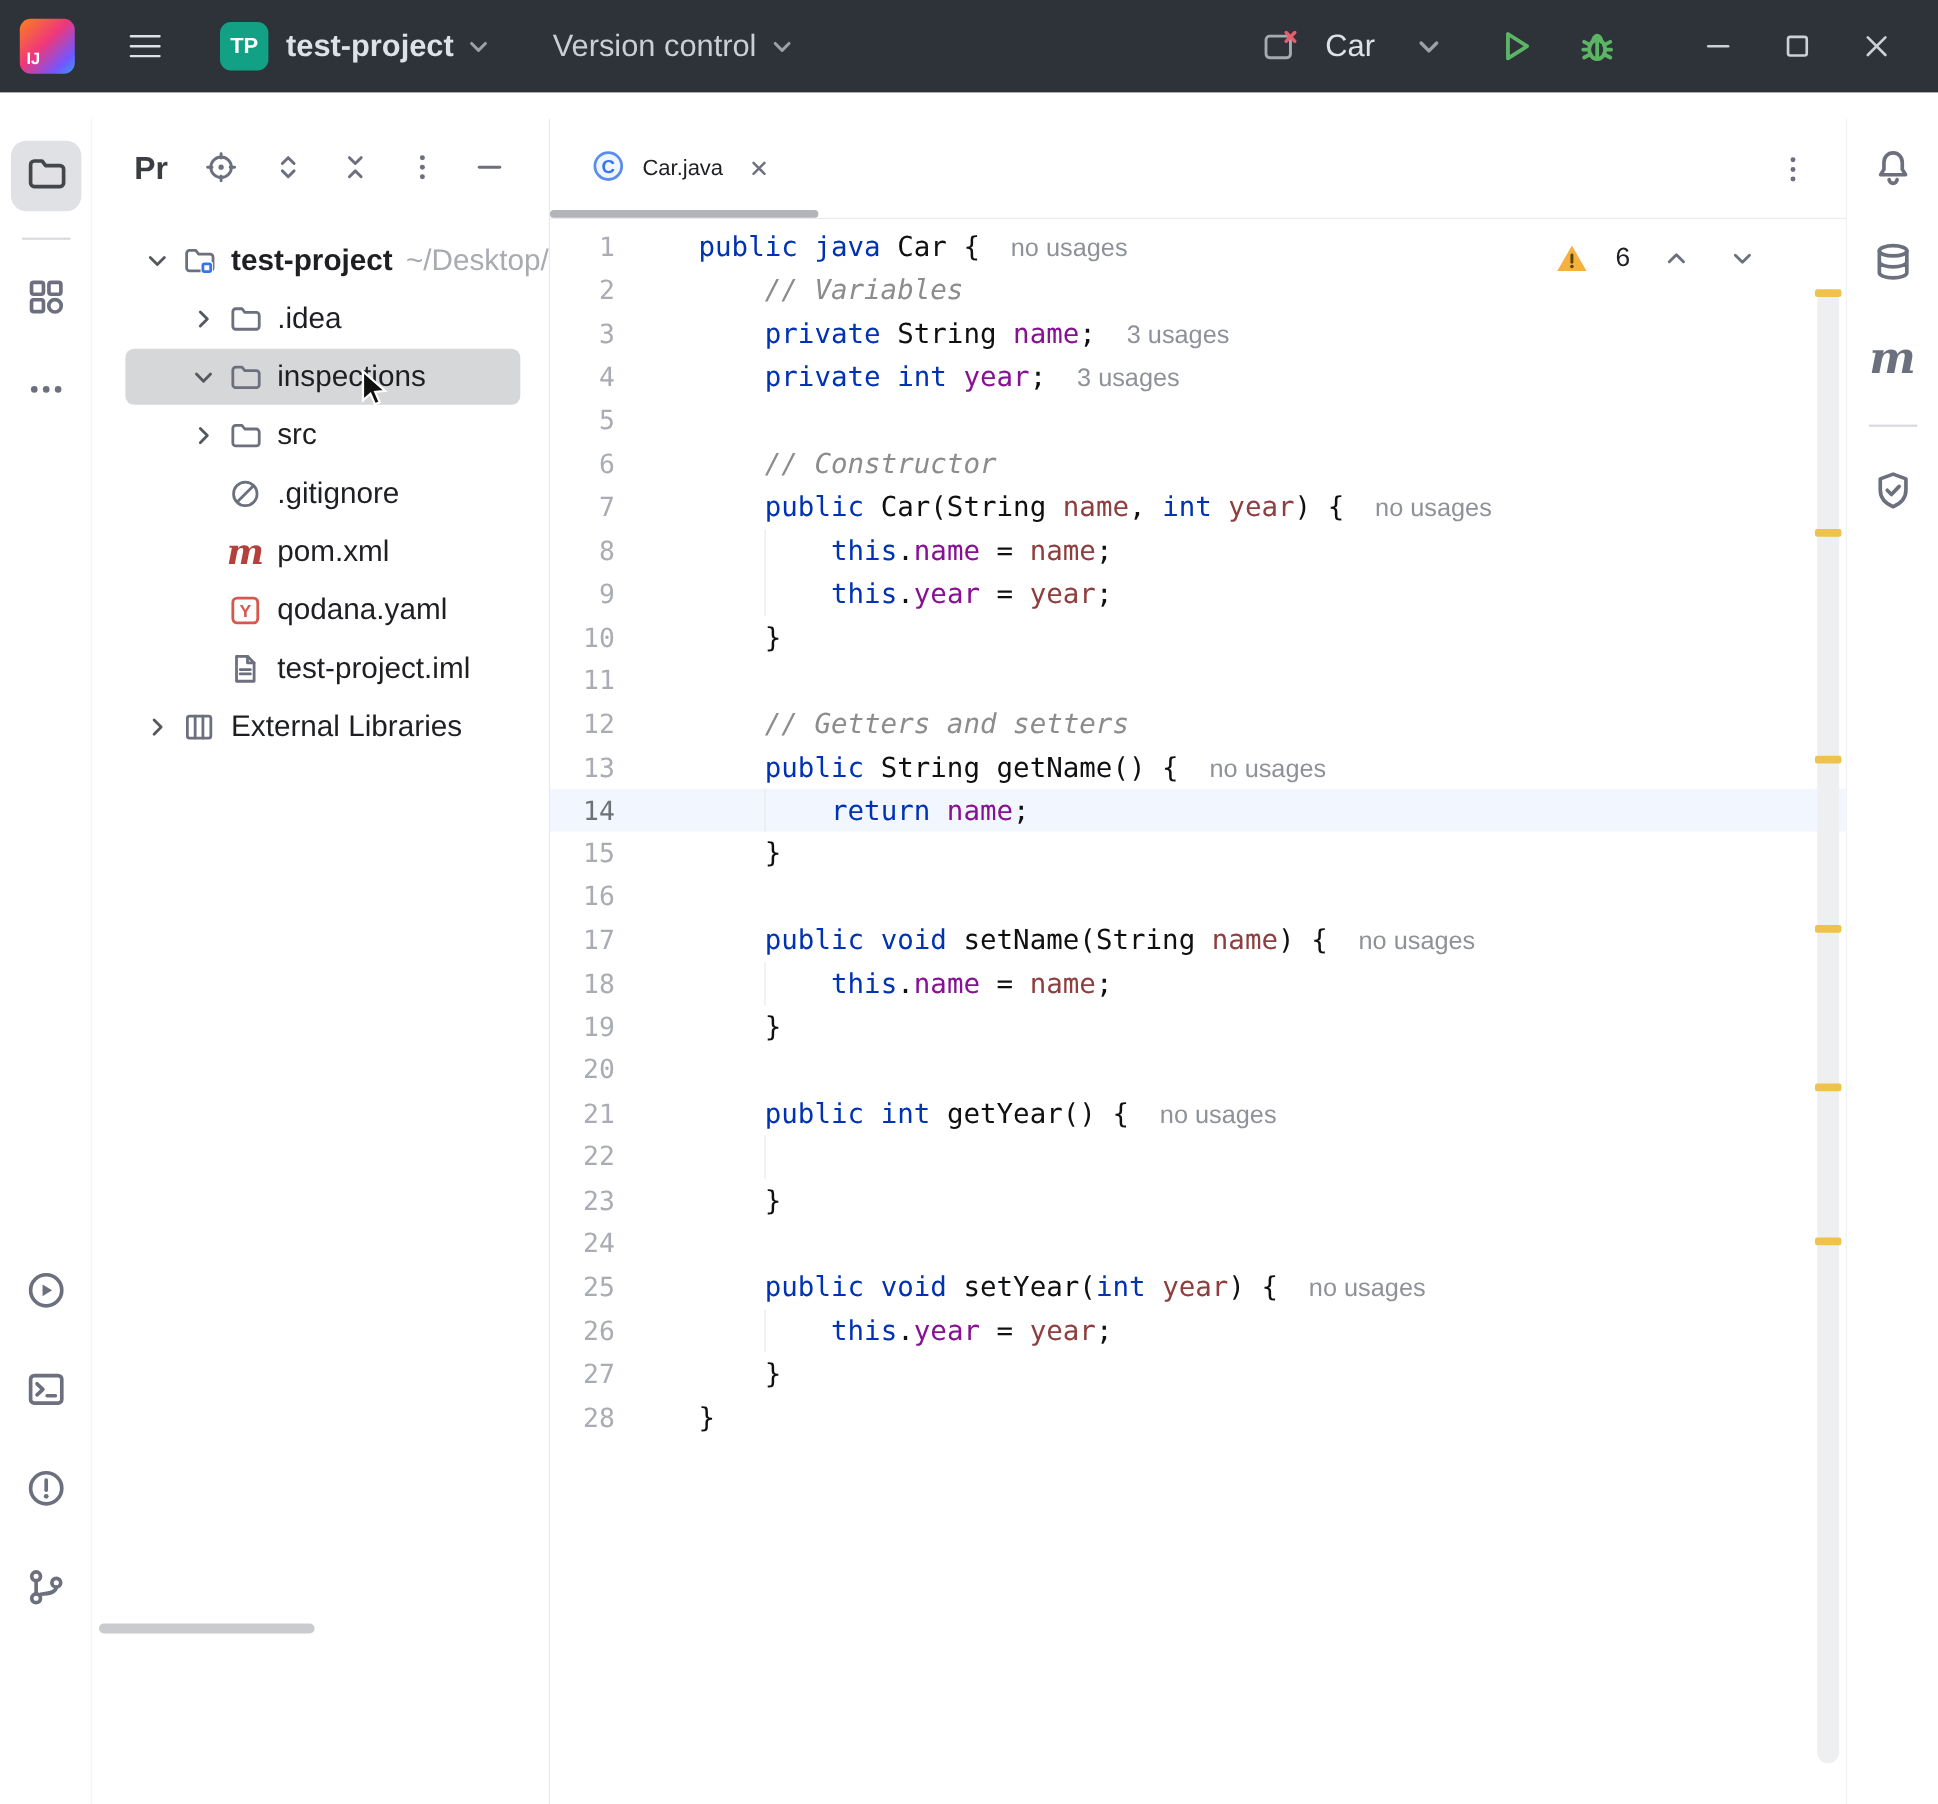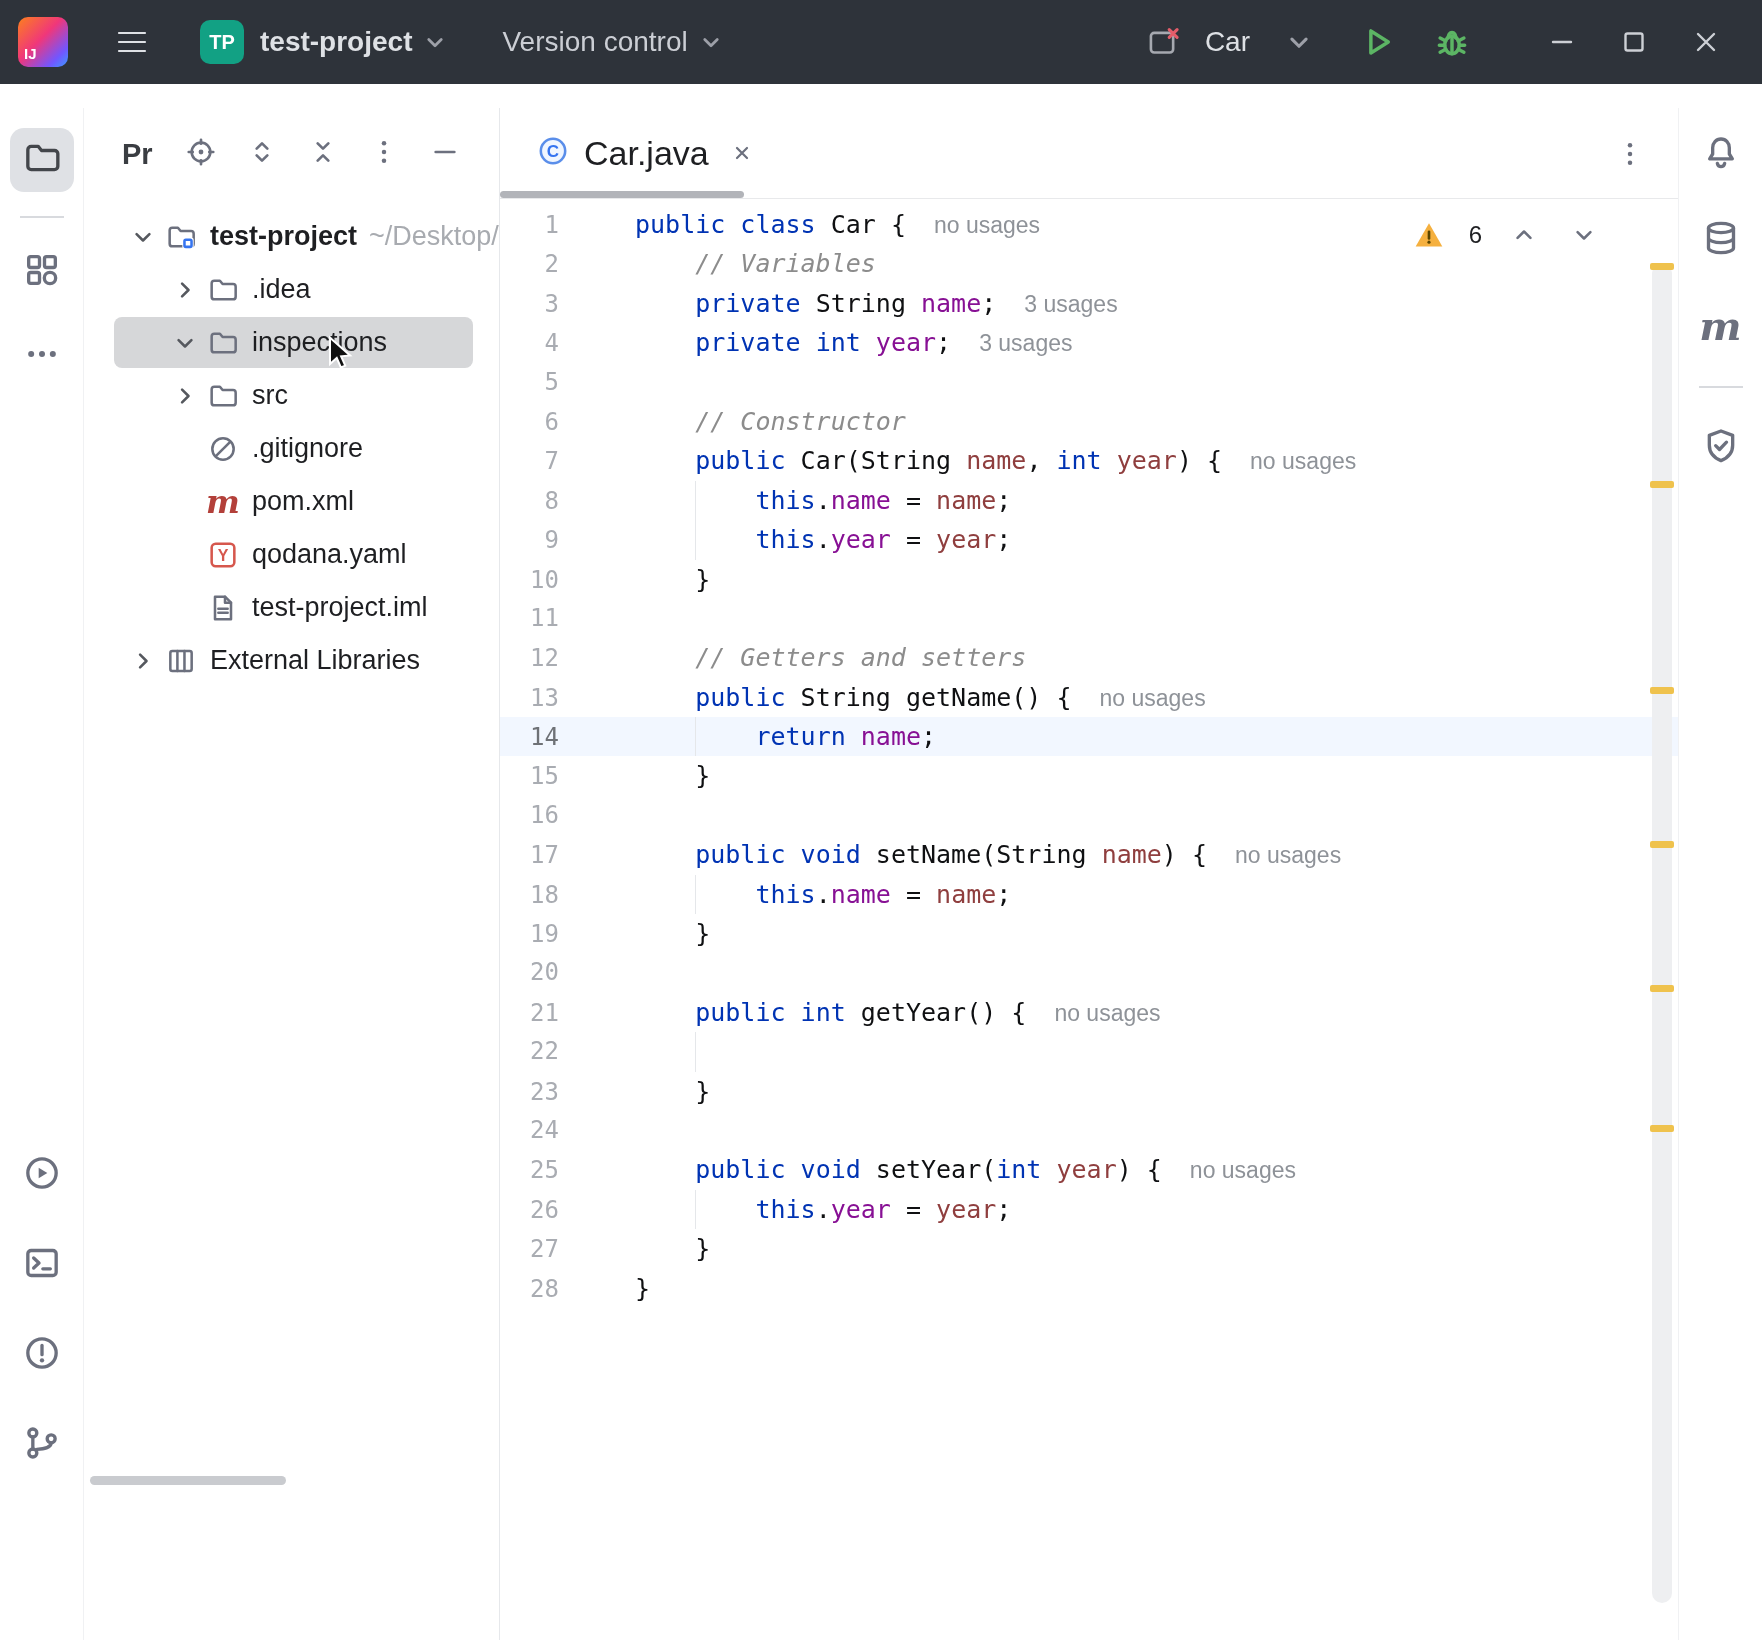--- a/index.html
+++ b/index.html
@@ -63,21 +63,21 @@
   .tlabel { font-size:27px; color:#1E1F22; position:relative; white-space:nowrap; }
   .tlabel.b { font-weight:bold; }
   .tsuffix { font-size:27px; color:#A8ABB0; margin-left:12px; position:relative; white-space:nowrap; overflow:hidden; }
   .pp-hscroll { position:absolute; left:6px; top:1368px; width:196px; height:9px; border-radius:5px; background:#C9CBCF; }
   .cursor { position:absolute; left:236px; top:226px; width:40px; height:40px; z-index:20; pointer-events:none; }
 
   
   .editor { flex:1; position:relative; background:#fff; min-width:0; }
   .tabs { height:91px; border-bottom:1px solid #E8E9EB; display:flex; align-items:center; position:relative; }
   .tab { display:flex; align-items:center; padding:0 30px 0 36px; height:100%; }
-  .tab-title { font-size:34px; color:#1E1F22; margin-left:14px; }
+  .tab-title { font-size:20px; color:#1E1F22; margin-left:14px; }
   .tab-close { margin-left:20px; width:26px; height:26px; display:flex; align-items:center; justify-content:center; }
   .tab-close svg { width:20px; height:20px; stroke:#6C707E; stroke-width:2.2; fill:none; stroke-linecap:round; }
   .tab-underline { position:absolute; left:0; bottom:0; width:244px; height:7px; background:#B2B4B9; border-radius:4px; }
   .tabs-kebab { position:absolute; right:26px; top:24px; width:44px; height:44px; display:flex; align-items:center; justify-content:center; color:#6C707E; }
   .tabs-kebab svg { width:30px; height:30px; }
   .class-icon svg { width:34px; height:34px; }
 
   .editor-body { position:relative; height:1465px; font-family:"DejaVu Sans Mono", monospace; font-size:25px; overflow:hidden; padding-top:6px; }
   .cl { display:flex; height:39.4px; line-height:39.4px; position:relative; align-items:baseline; }
   .cl.current { background:#F2F7FF; }
@@ -415,21 +415,21 @@
             <circle cx="12" cy="12" r="1.8" fill="currentColor"></circle>
             <circle cx="12" cy="19" r="1.8" fill="currentColor"></circle>
           </svg>
       </div>
     </div>
 
     <div class="editor-body">
       <div id="codelines">
           <div class="cl">
             <span class="gut">1</span>
-            <span class="code"><span class="tk-k">public class </span><span class="tk-d">Car {</span></span>
+            <span class="code"><span class="tk-k">public java </span><span class="tk-d">Car {</span></span>
             <span class="hint">no usages</span>
           </div>
           <div class="cl">
             <span class="gut">2</span>
             <span class="code"><span class="tk-c">    // Variables</span></span>
           </div>
           <div class="cl">
             <span class="gut">3</span>
             <span class="code"><span class="tk-d">    </span><span class="tk-k">private</span><span class="tk-d"> String </span><span class="tk-f">name</span><span class="tk-d">;</span></span>
             <span class="hint">3 usages</span>

